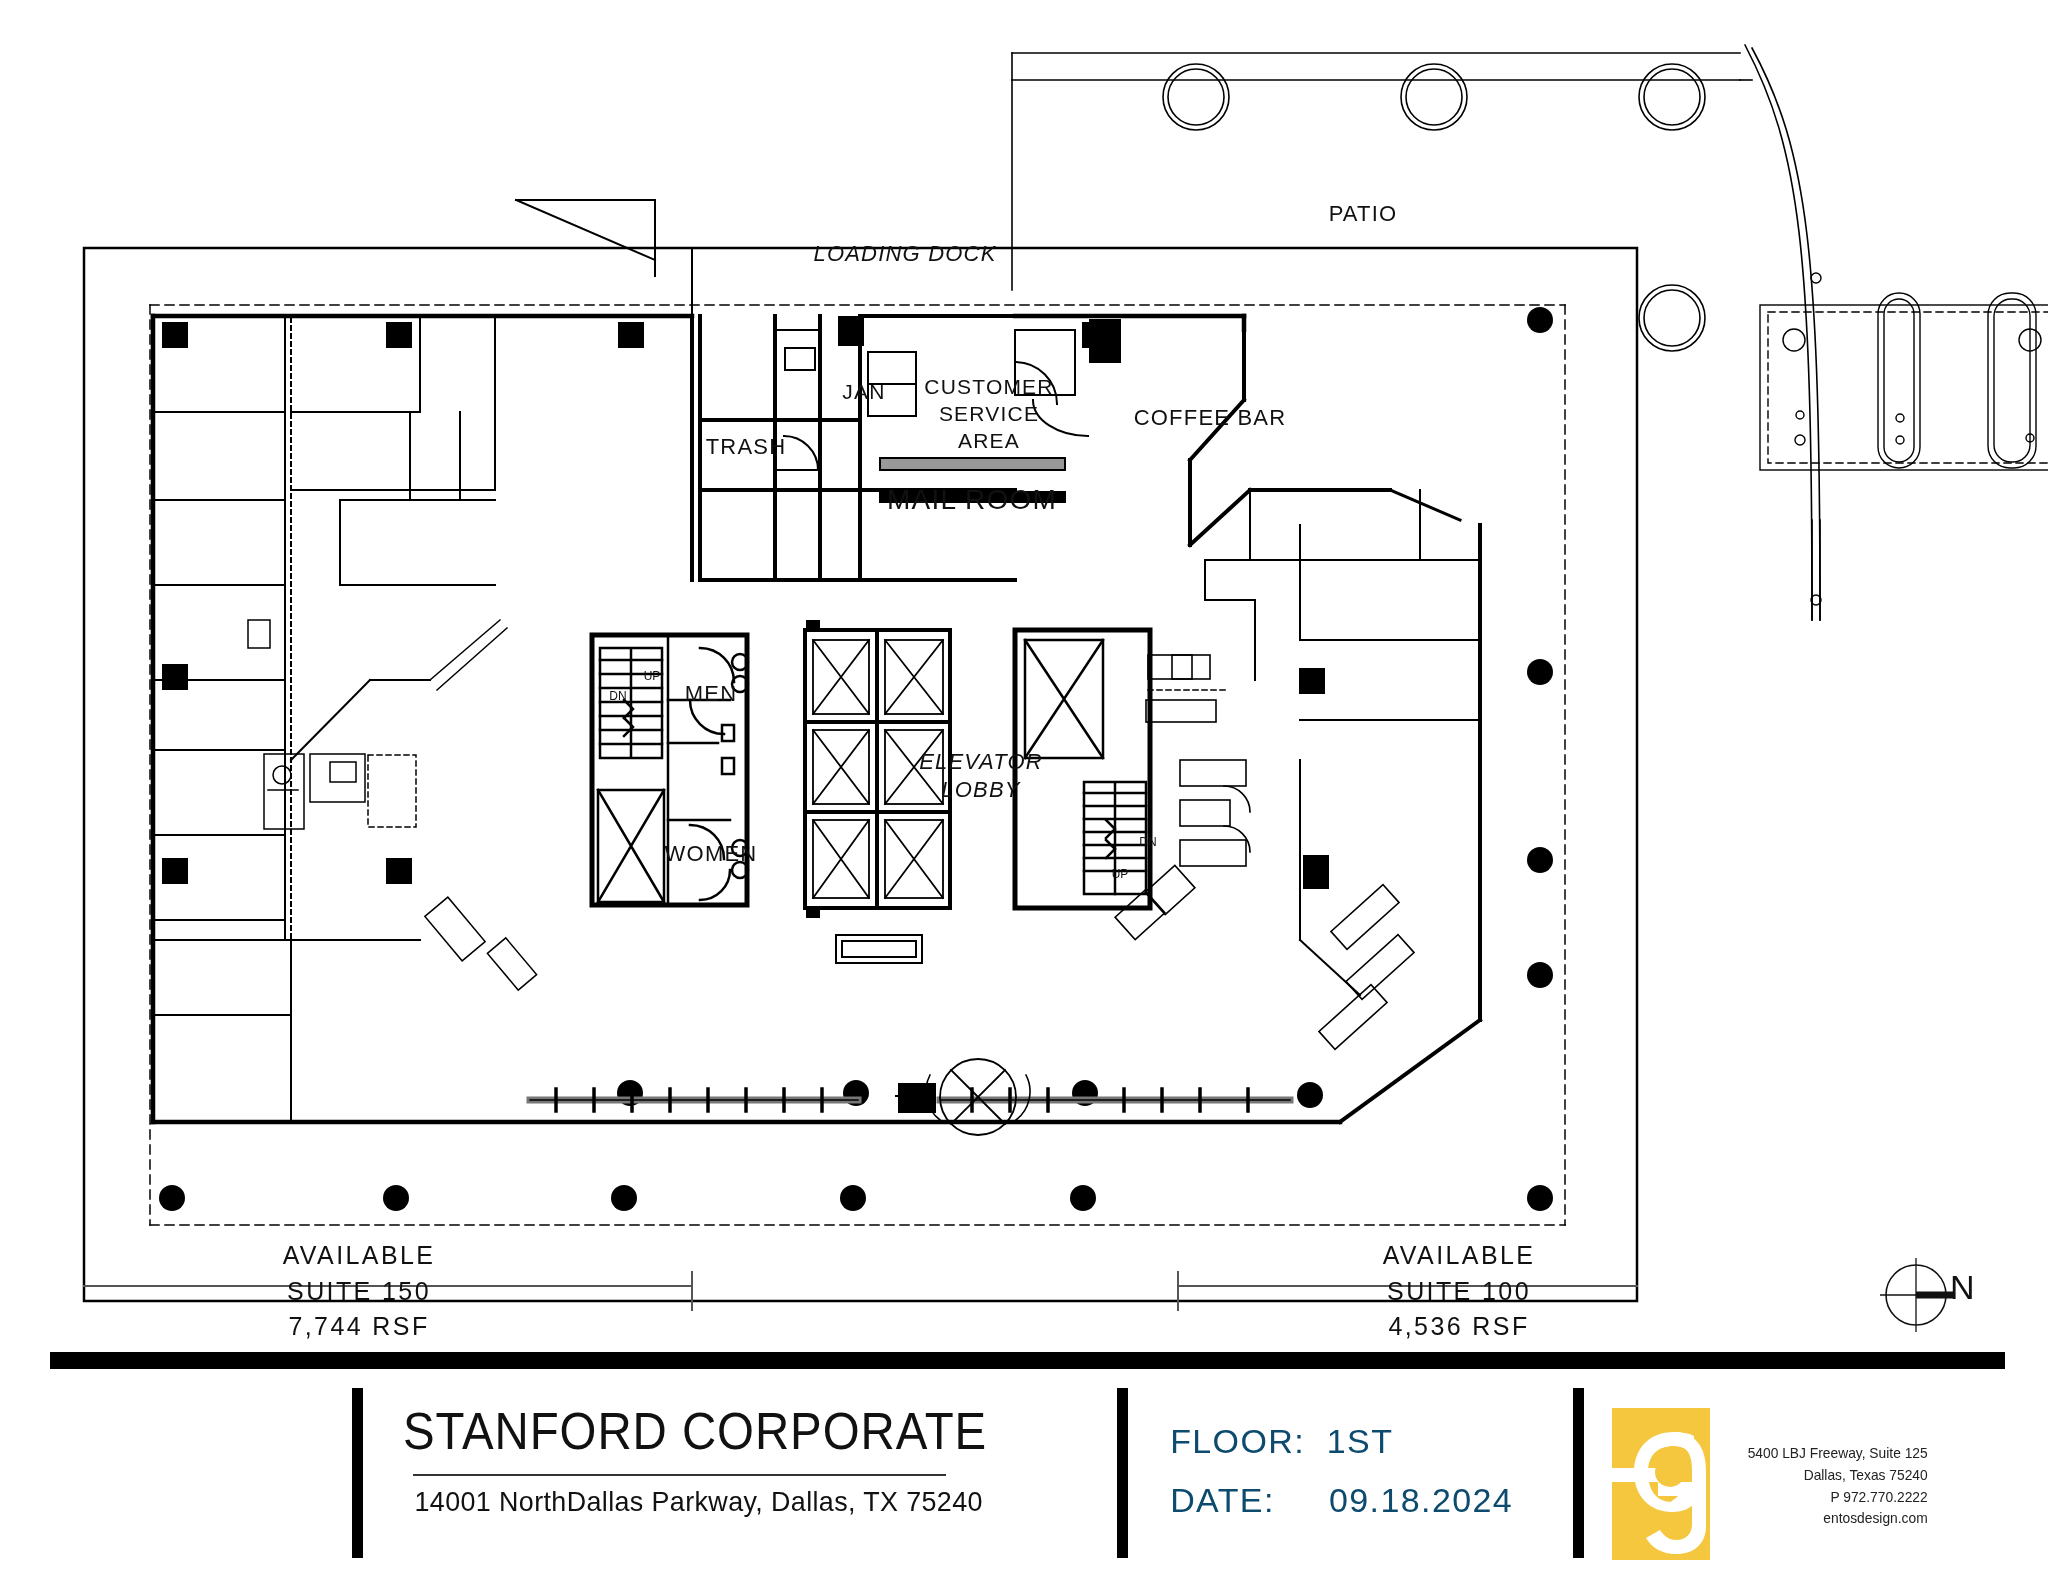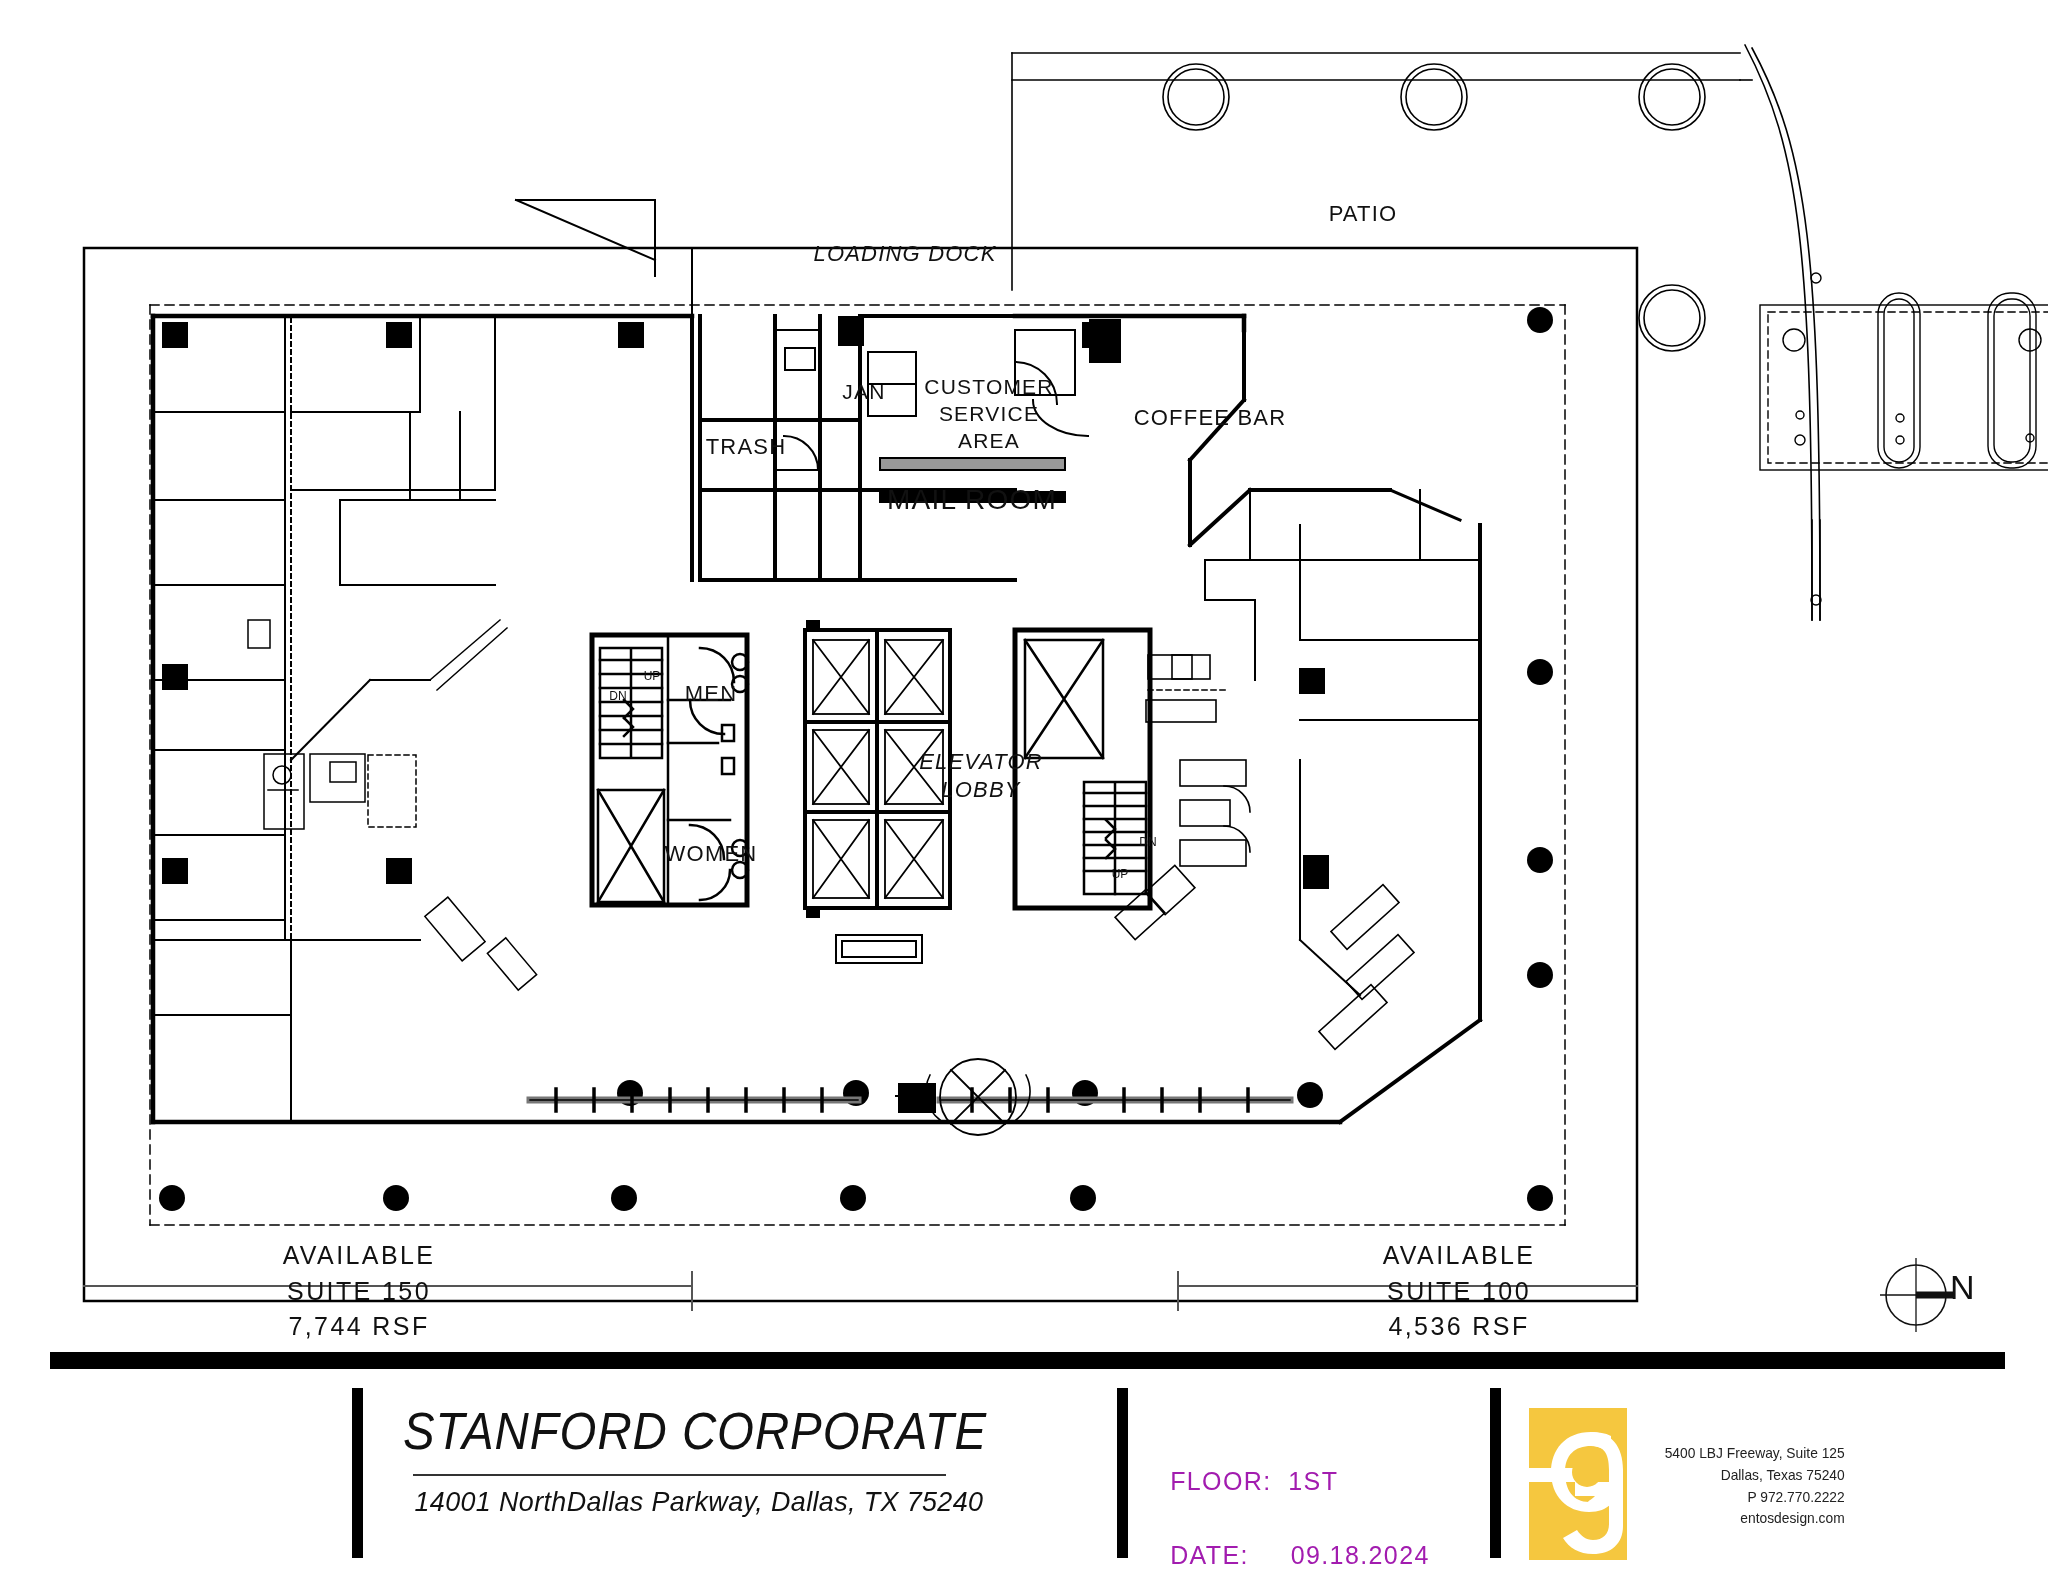--- a/index.html
+++ b/index.html
@@ -26,31 +26,31 @@
   #north{position:absolute;}
   #north .n-letter{position:absolute;left:72px;top:14px;font-size:34px;
                    font-family:"Liberation Sans",sans-serif;color:#111;}
 
   
   #tb-rule{position:absolute;background:#000;}
   #titleblock{position:absolute;display:flex;align-items:stretch;}
   .tb-bar{width:11px;background:#000;flex:none;}
   .tb-sec{position:relative;}
 
-  #tb-project{padding-left:40px;padding-top:14px;font-style:italic;}
+  #tb-project{padding-left:40px;padding-top:14px;}
   .proj-name{font-size:51px;letter-spacing:1px;color:#111;
              font-family:"Liberation Sans",sans-serif;
              transform:scaleX(0.93);transform-origin:left center;white-space:nowrap;}
   .proj-divider{height:2px;background:#333;margin:13px 0 10px 10px;width:533px;}
   .proj-addr{font-size:28px;letter-spacing:.4px;color:#111;white-space:nowrap;
              transform:scaleX(0.96);transform-origin:left center;padding-left:12px;}
 
   #tb-meta{padding-left:42px;padding-top:34px;}
-  .meta-row{font-size:25px;letter-spacing:1.4px;color:#a21caf;margin-bottom:20px;
-            white-space:pre;margin-top:45px;}
+  .meta-row{font-size:34px;letter-spacing:1.4px;color:#0c4a6e;margin-bottom:20px;
+            white-space:pre;}
 
   #tb-logo{padding-left:28px;padding-top:20px;display:flex;}
   .logo-mark{width:98px;height:152px;position:relative;flex:none;}
   .logo-words{margin-left:22px;padding-top:18px;}
   .logo-name{font-size:40px;letter-spacing:7px;color:#555;white-space:nowrap;
              font-family:"Liberation Sans",sans-serif;}
   .logo-addr{margin-top:16px;text-align:right;font-size:15px;line-height:1.45;
              color:#222;font-family:"Liberation Sans",sans-serif;
              transform:scaleX(0.92);transform-origin:right center;}
 </style>

